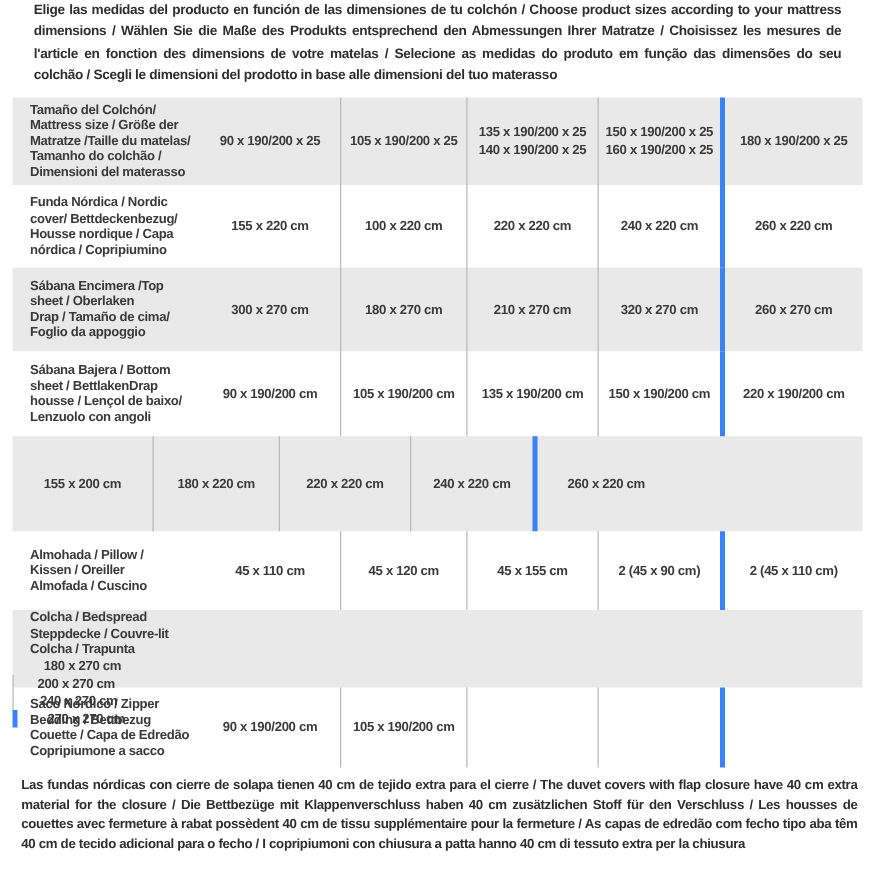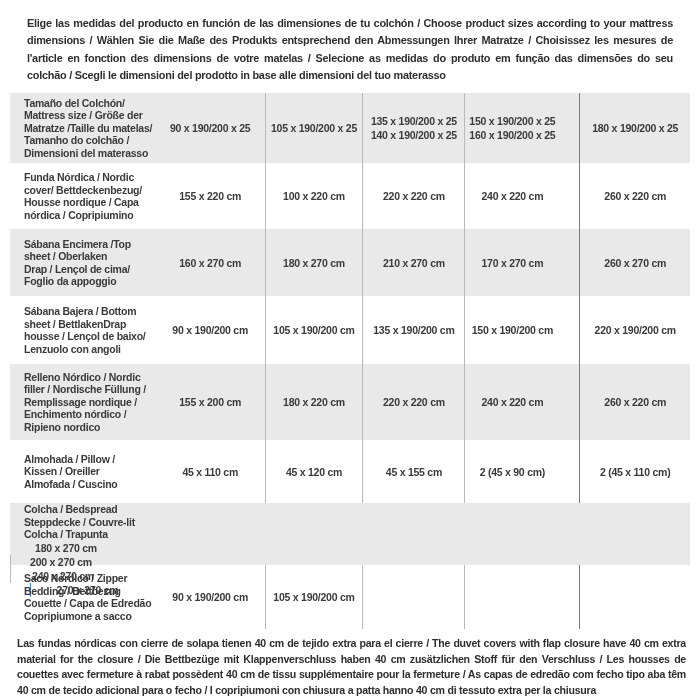--- a/index.html
+++ b/index.html
@@ -1,18 +1,18 @@
 <!DOCTYPE html>
 <html><head>
 <meta charset="utf-8">
 <style>
   * { margin:0; padding:0; box-sizing:border-box; }
   html,body { width:700px; height:700px; background:#ffffff; }
   body { font-family:"Liberation Sans", sans-serif; color:#343434; }
-  .page { width:700px; height:700px; padding-top:15px; overflow:hidden; }
+  .page { width:700px; height:700px; overflow:hidden; }
 
   .intro {
     margin:0 27px 0 27px;
     font-size:10.9px; font-weight:bold;
     text-align:justify; line-height:17.3px;
     letter-spacing:-0.25px; color:#2e2e2e;
   }
 
   .size-table { margin:9px 10px 0 10px; }
   .row { display:flex; }
@@ -26,21 +26,21 @@
   .label {
     width:150px; padding-left:14px;
     line-height:12.6px; text-align:left;
   }
   .val { justify-content:center; text-align:center; line-height:14px; }
 
   .c2 { width:112px; }
   .c3 { width:101px; border-left:1px solid #b9b9b9; }
   .c4 { width:105px; border-left:1px solid #b9b9b9; }
   .c5 { width:98px;  border-left:1px solid #b9b9b9; }
-  .c6 { width:114px; border-left:1px solid #3b82f6;margin-left:20px; }
+  .c6 { width:114px; border-left:4px solid #3b82f6; }
 
   .r1 { height:70px; } .r2 { height:66px; } .r3 { height:67px; }
   .r4 { height:68px; } .r5 { height:76px; } .r6 { height:63px; }
   .r7 { height:62px;flex-direction:column; } .r8 { height:64px; }
 
   .footnote {
     margin:7px 14px 0 17px;
     font-size:10.6px; font-weight:bold;
     text-align:justify; line-height:15.6px;
     letter-spacing:-0.25px; color:#2e2e2e;
@@ -78,47 +78,42 @@
       <div class="cell val c2">155 x 220 cm</div>
       <div class="cell val c3">100 x 220 cm</div>
       <div class="cell val c4">220 x 220 cm</div>
       <div class="cell val c5">240 x 220 cm</div>
       <div class="cell val c6">260 x 220 cm</div>
     </div>
 
     <div class="row r3 stripe">
       <div class="cell label">Sábana Encimera /Top
 sheet / Oberlaken
-Drap / Lençol de cima/
+Drap / Tamaño de cima/
 Foglio da appoggio</div>
-      <div class="cell val c2">160 x 270 cm</div>
+      <div class="cell val c2">300 x 270 cm</div>
       <div class="cell val c3">180 x 270 cm</div>
       <div class="cell val c4">210 x 270 cm</div>
-      <div class="cell val c5">170 x 270 cm</div>
+      <div class="cell val c5">320 x 270 cm</div>
       <div class="cell val c6">260 x 270 cm</div>
     </div>
 
     <div class="row r4">
       <div class="cell label">Sábana Bajera / Bottom
 sheet / BettlakenDrap
 housse / Lençol de baixo/
 Lenzuolo con angoli</div>
       <div class="cell val c2">90 x 190/200 cm</div>
       <div class="cell val c3">105 x 190/200 cm</div>
       <div class="cell val c4">135 x 190/200 cm</div>
       <div class="cell val c5">150 x 190/200 cm</div>
       <div class="cell val c6">220 x 190/200 cm</div>
     </div>
 
     <div class="row r5 stripe">
-      <div class="cell label">Relleno Nórdico / Nordic
-filler / Nordische Füllung /
-Remplissage nordique /
-Enchimento nórdico /
-Ripieno nordico</div>
       <div class="cell val c2">155 x 200 cm</div>
       <div class="cell val c3">180 x 220 cm</div>
       <div class="cell val c4">220 x 220 cm</div>
       <div class="cell val c5">240 x 220 cm</div>
       <div class="cell val c6">260 x 220 cm</div>
     </div>
 
     <div class="row r6">
       <div class="cell label">Almohada  / Pillow /
 Kissen / Oreiller

